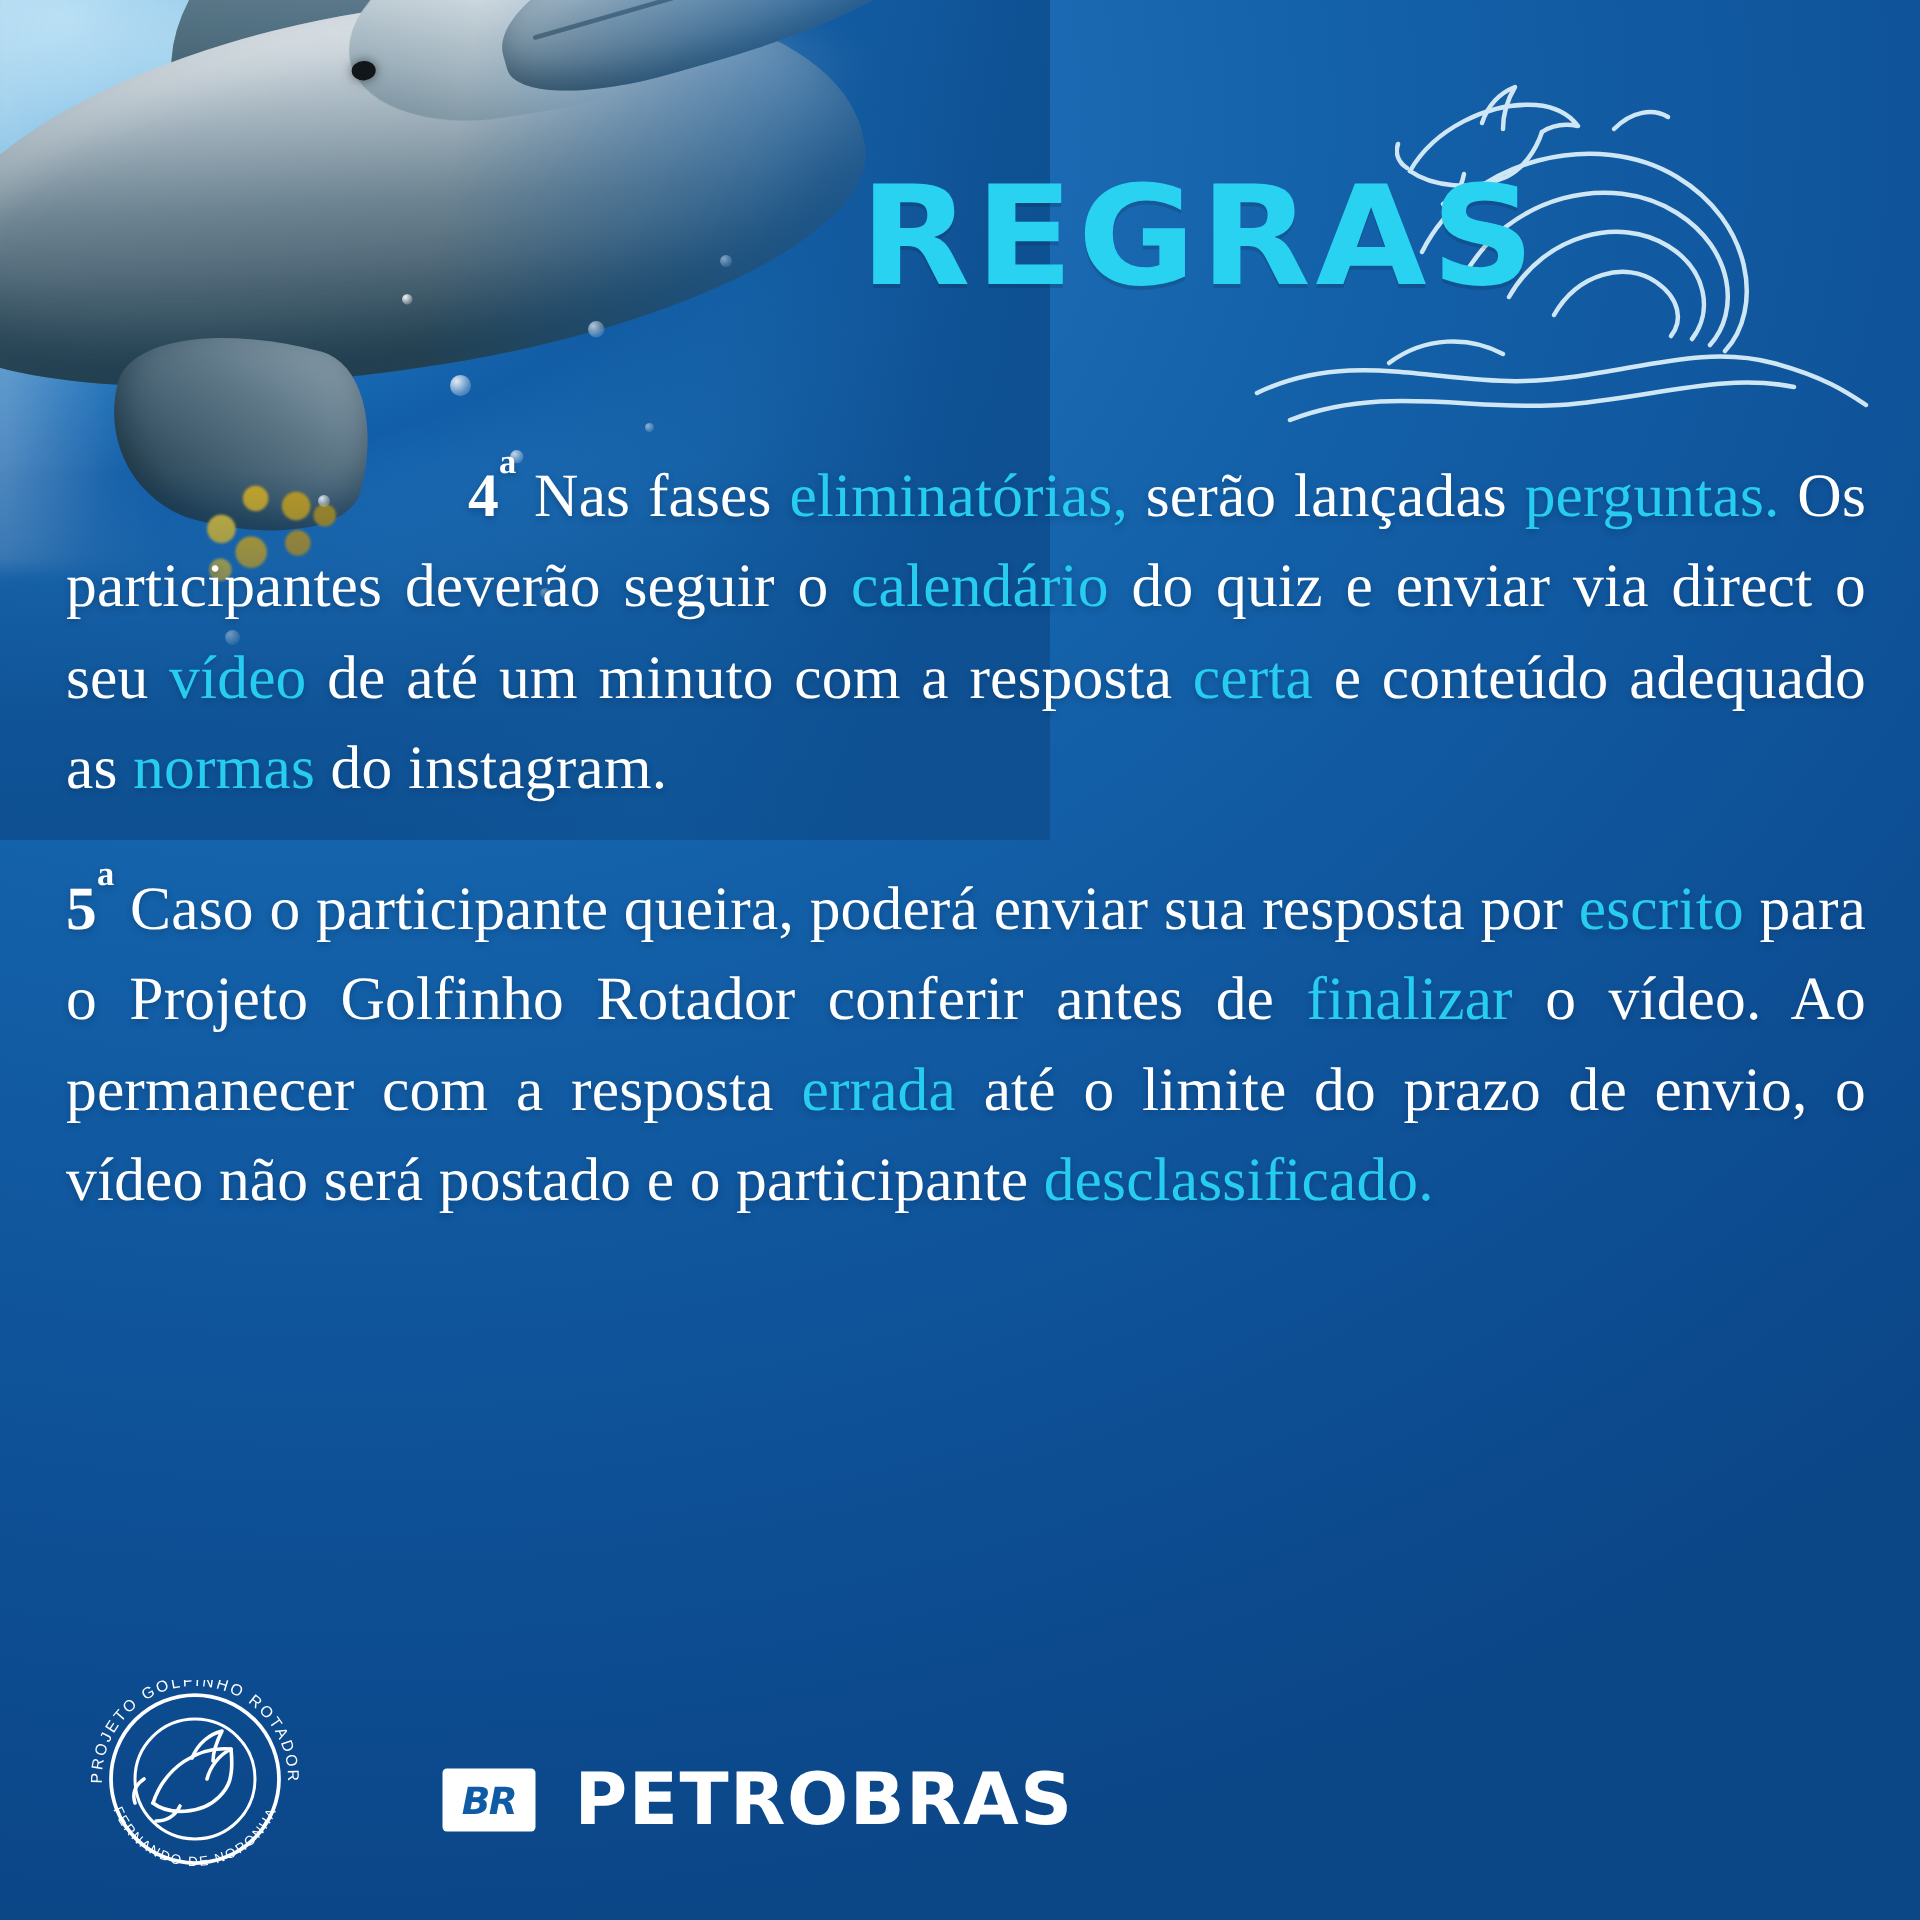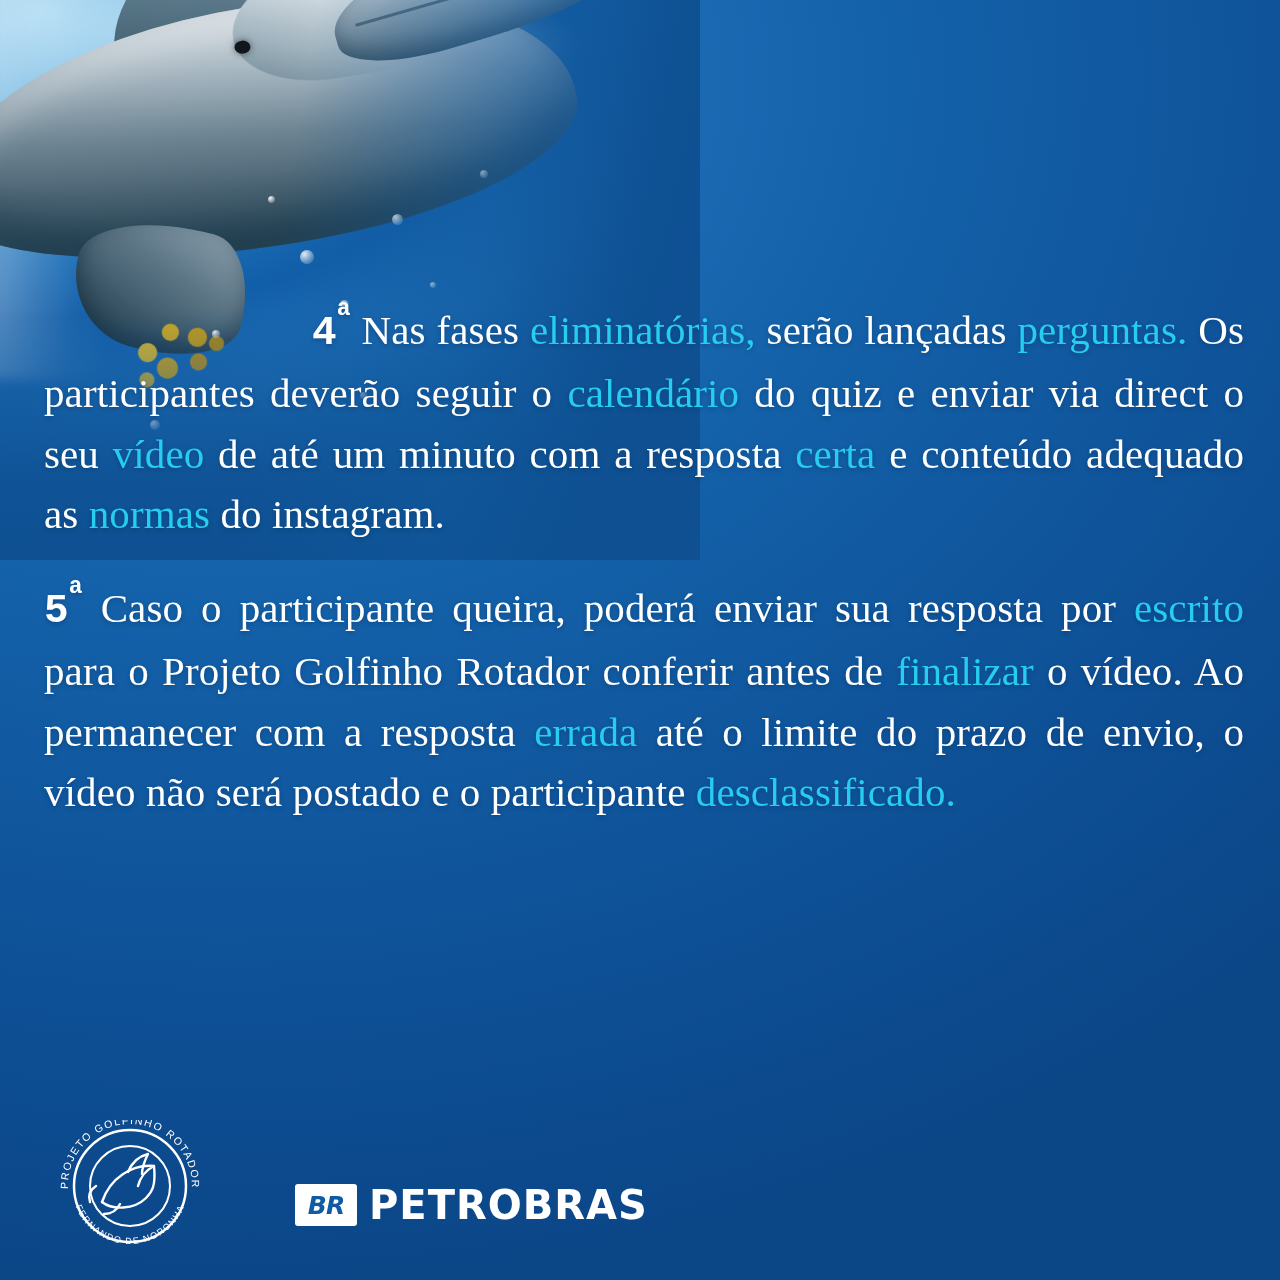--- a/index.html
+++ b/index.html
@@ -182,47 +182,47 @@
     font-size: 41px;
     line-height: 1.47;
     text-align: justify;
     margin: 0 0 34px 0;
     letter-spacing: .1px;
     text-shadow: 0 2px 4px rgba(5,40,80,.35);
   }
   .para:last-child { margin-bottom: 0; }
   .para.p4 { text-indent: 268px; }
   .hl { color: #27cdf0; }
-  .num { font-weight: 700; font-family: Liberation Mono, monospace; }
+  .num { font-weight: 700; }
   .num sup { font-size: 23px; top: -14px; position: relative; }
 
   
   .logos {
     position: absolute;
     left: 40px; bottom: 22px;
     width: 620px; height: 140px;
   }
   .pgr-logo { position: absolute; left: 10px; bottom: 8px; }
-  .petro { position: absolute; left: 255px; bottom: 30px; display: flex; align-items: center; gap: 12px; justify-content: space-between; }
+  .petro { position: absolute; left: 255px; bottom: 30px; display: flex; align-items: center; gap: 26px; justify-content: space-between; }
   .br-badge {
     width: 62px; height: 42px;
     background: #ffffff;
     border-radius: 3px;
     display: flex; align-items: center; justify-content: center;
     font-family: "DejaVu Sans", sans-serif;
     font-weight: 700;
     font-style: italic;
     font-size: 25px;
     color: #0f5ba6;
     letter-spacing: -1px;
   }
   .petro-word {
     font-family: "DejaVu Sans", sans-serif;
     font-weight: 700;
-    font-size: 40px;
+    font-size: 48px;
     letter-spacing: 1px;
     color: #ffffff;
   }
 </style>
 </head>
 <body>
 
 <div id="poster">
 
   <div class="photo">
@@ -246,20 +246,43 @@
       <b style="left:392px;top:214px;width:11px;height:11px;"></b>
       <b style="left:430px;top:282px;width:6px;height:6px;"></b>
       <b style="left:212px;top:330px;width:8px;height:8px;"></b>
       <b style="left:150px;top:420px;width:10px;height:10px;"></b>
       <b style="left:360px;top:392px;width:7px;height:7px;"></b>
       <b style="left:480px;top:170px;width:8px;height:8px;"></b>
     </div>
     <div class="veil"></div>
   </div>
 
+  <div class="title-wrap">
+
+    <svg class="wave-art" width="420" height="230" viewBox="0 0 420 230" fill="none" stroke="#cfe7f5" stroke-width="3" stroke-linecap="round">
+      <path d="M118 112 C150 48, 236 30, 288 62 C338 92, 346 150, 320 178"></path>
+      <path d="M146 128 C176 74, 244 58, 288 86 C326 110, 330 152, 310 174"></path>
+      <path d="M176 142 C200 100, 250 88, 282 108 C308 124, 312 152, 298 170"></path>
+      <path d="M206 154 C222 126, 254 118, 274 132 C290 143, 292 158, 284 168"></path>
+      <path d="M8 206 C70 176, 128 200, 186 198 C250 196, 300 172, 352 186 C386 195, 402 206, 414 214"></path>
+      <path d="M30 224 C92 200, 150 218, 210 214 C268 210, 318 192, 366 202"></path>
+      <path d="M96 186 C120 168, 150 168, 172 180"></path>
+      <path d="M246 30 C258 18, 272 16, 282 22"></path>
+    </svg>
+
+    <svg class="mini-dolphin" width="130" height="90" viewBox="0 0 130 90" fill="none" stroke="#cfe7f5" stroke-width="3" stroke-linecap="round" stroke-linejoin="round">
+      <path d="M10 62 C26 34, 62 16, 94 18 C106 19, 116 24, 122 32 C112 30, 104 32, 98 36"></path>
+      <path d="M10 62 C24 72, 52 76, 74 66 C86 60, 94 48, 98 36"></path>
+      <path d="M58 30 C62 18, 70 10, 80 6 C74 16, 72 26, 72 34"></path>
+      <path d="M46 64 C44 74, 40 80, 32 84"></path>
+      <path d="M8 60 C2 56, 0 50, 2 44"></path>
+    </svg>
+
+    <div class="title">REGRAS</div>
+  </div>
 
   <div class="content">
 
     <p class="para p4">
       <span class="num"><span>4</span><sup>a</sup></span>
       <span>Nas fases </span><span class="hl">eliminatórias,</span><span> serão lançadas </span><span class="hl">perguntas.</span><span> Os participantes deverão seguir o </span><span class="hl">calendário</span><span> do quiz e enviar via direct o seu </span><span class="hl">vídeo</span><span> de até um minuto com a resposta </span><span class="hl">certa</span><span> e conteúdo adequado as </span><span class="hl">normas</span><span> do instagram.</span>
     </p>
 
     <p class="para p5">
       <span class="num"><span>5</span><sup>a</sup></span>

